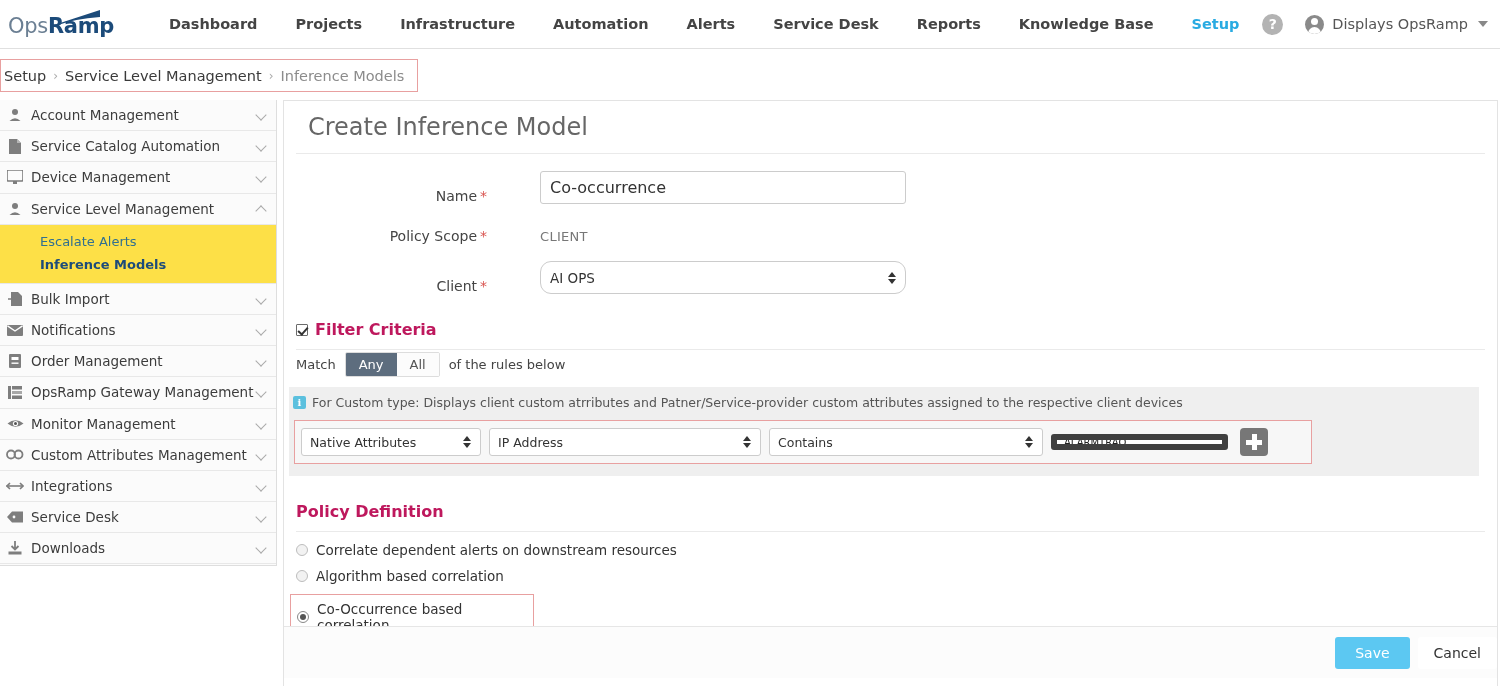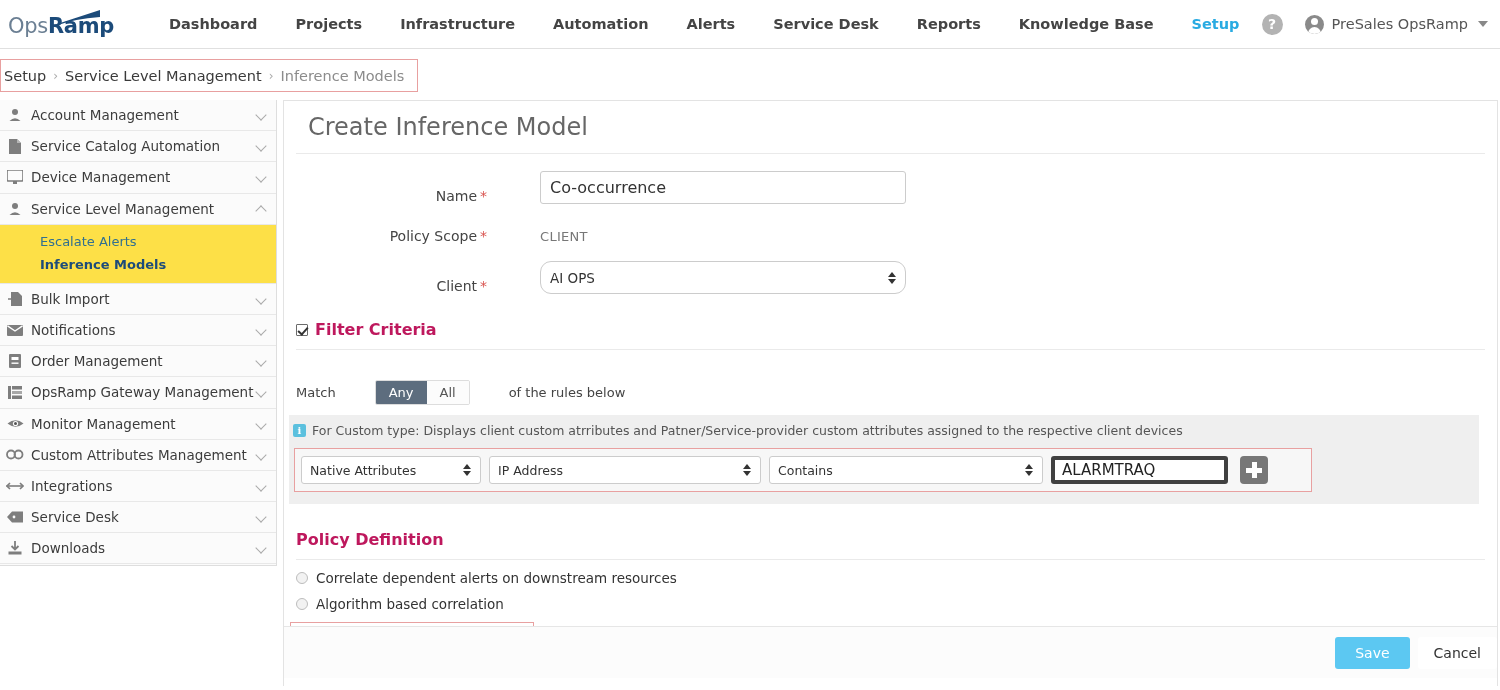--- a/index.html
+++ b/index.html
@@ -132,21 +132,21 @@
   }
   .cb {
     width: 12px; height: 12px; border: 1px solid #6b6b6b; background: #fff;
     margin-right: 7px; position: relative; cursor: pointer; border-radius: 1px;
   }
   .cb.checked::after {
     content: ""; position: absolute; left: 3px; top: 0px; width: 4px; height: 8px;
     border-right: 2px solid #333; border-bottom: 2px solid #333; transform: rotate(42deg);
   }
   .section-title { font-size: 16px; font-weight: bold; color: #be185d; }
-  .match-row { display: flex; align-items: center; margin: 30px 0 0 12px; font-size: 13px; color: #444; gap: 30px; }
+  .match-row { display: flex; align-items: center; margin: 2px 0 0 12px; font-size: 13px; color: #444; }
   .toggle { display: flex; margin: 0 9px; border: 1px solid #ddd; border-radius: 2px; overflow: hidden; }
   .tg { padding: 4px 13px; font-size: 13px; cursor: pointer; background: #fcfcfc; color: #555; }
   .tg.on { background: #5d6d7e; color: #fff; }
   .filter-panel {
     margin: 10px 12px 0 5px; background: #efefef; padding: 8px 0 12px 0;
     width: 1190px;
   }
   .info-line { display: flex; align-items: center; font-size: 12.5px; color: #555; padding-left: 4px; }
   .info-ico {
     width: 13px; height: 13px; background: #5bc0de; color: #fff; font-size: 10px;
@@ -157,22 +157,22 @@
     margin: 10px 0 0 5px; border: 1px solid #e8a0a0; background: #f7f7f7;
     display: flex; align-items: center; padding: 7px 6px; width: 1018px;
   }
   .rule-sel {
     height: 28px; border: 1px solid #ccc; border-radius: 3px; background: #fff;
     font-size: 12.5px; color: #333; display: flex; align-items: center;
     padding: 0 8px; position: relative; margin-right: 8px; cursor: pointer;
   }
   .rs1 { width: 180px; } .rs2 { width: 272px; } .rs3 { width: 274px; }
   .rule-input {
-    width: 177px; height: 28px; border: 4px solid #404040; border-radius: 3px;
-    padding: 0 7px; font-size: 15px; color: #222; background: #fff; margin-right: 12px;
+    width: 177px; height: 16px; border: 6px solid #404040; border-radius: 3px;
+    padding: 0 7px; font-size: 10px; color: #222; background: #fff; margin-right: 12px;
     font-family: "DejaVu Sans", "Liberation Sans", sans-serif;
   }
   .plus-btn {
     width: 28px; height: 28px; background: #777; border-radius: 4px;
     position: relative; cursor: pointer;
   }
   .plus-btn::before, .plus-btn::after {
     content: ""; position: absolute; background: #fff;
   }
   .plus-btn::before { width: 16px; height: 5px; left: 6px; top: 11.5px; }
@@ -234,21 +234,21 @@
       <div class="nav-item">Alerts</div>
       <div class="nav-item">Service Desk</div>
       <div class="nav-item">Reports</div>
       <div class="nav-item">Knowledge Base</div>
       <div class="nav-item active">Setup</div>
     </div>
 
     <div class="nav-right">
       <div class="help-icon">?</div>
       <div class="user-avatar"></div>
-      <div class="user-name">PreSales OpsRamp</div>
+      <div class="user-name">Displays OpsRamp</div>
       <div class="caret-down"></div>
     </div>
   </div>
 
   <div class="breadcrumb">
     <span class="bc-link">Setup</span>
     <span class="bc-sep">›</span>
     <span class="bc-link">Service Level Management</span>
     <span class="bc-sep">›</span>
     <span class="bc-current">Inference Models</span>

